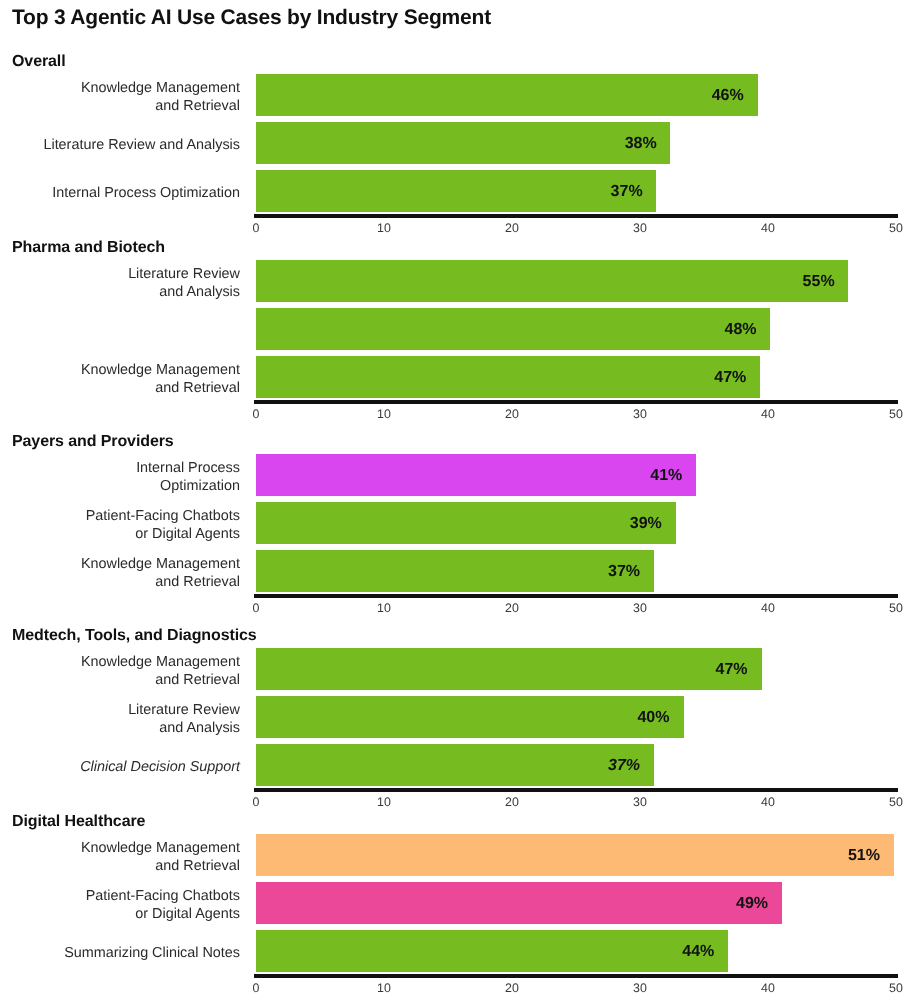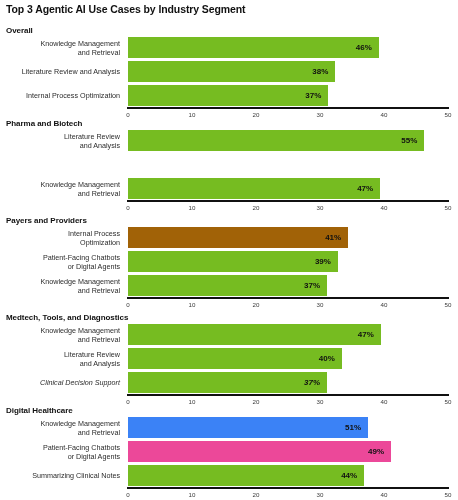--- a/index.html
+++ b/index.html
@@ -186,20 +186,25 @@
           <div class="bar-row" style="top: 0px;">
             <div class="cat-label">Literature Review
 and Analysis</div>
             <div class="bar-track">
               <div class="bar" style="width: 296.32px; background: rgb(118, 188, 33);">
                 <span class="bar-value">55%</span>
               </div>
             </div>
           </div>
           <div class="bar-row" style="top: 24px;">
+            <div class="bar-track">
+              <div class="bar" style="width: 257.28px; background: rgb(118, 188, 33);">
+                <span class="bar-value">48%</span>
+              </div>
+            </div>
           </div>
           <div class="bar-row" style="top: 48px;">
             <div class="cat-label">Knowledge Management
 and Retrieval</div>
             <div class="bar-track">
               <div class="bar" style="width: 252.16px; background: rgb(118, 188, 33);">
                 <span class="bar-value">47%</span>
               </div>
             </div>
           </div>
@@ -214,21 +219,21 @@
           </div>
         </div>
       </div>
       <div class="panel" style="top: 216px;">
         <div class="panel-title">Payers and Providers</div>
         <div class="plot">
           <div class="bar-row" style="top: 0px;">
             <div class="cat-label">Internal Process
 Optimization</div>
             <div class="bar-track">
-              <div class="bar" style="width: 220.16px; background: #a16207;">
+              <div class="bar" style="width: 220.16px; background: #d946ef;">
                 <span class="bar-value">41%</span>
               </div>
             </div>
           </div>
           <div class="bar-row" style="top: 24px;">
             <div class="cat-label">Patient-Facing Chatbots
 or Digital Agents</div>
             <div class="bar-track">
               <div class="bar" style="width: 209.92px; background: rgb(118, 188, 33);">
                 <span class="bar-value">39%</span>
@@ -295,21 +300,21 @@
           </div>
         </div>
       </div>
       <div class="panel" style="top: 406px;">
         <div class="panel-title">Digital Healthcare</div>
         <div class="plot">
           <div class="bar-row" style="top: 0px;">
             <div class="cat-label">Knowledge Management
 and Retrieval</div>
             <div class="bar-track">
-              <div class="bar" style="width: 240px; background: #3b82f6;">
+              <div class="bar" style="width: 319px; background: #fdba74;">
                 <span class="bar-value">51%</span>
               </div>
             </div>
           </div>
           <div class="bar-row" style="top: 24px;">
             <div class="cat-label">Patient-Facing Chatbots
 or Digital Agents</div>
             <div class="bar-track">
               <div class="bar" style="width: 263.04px; background: #ec4899;">
                 <span class="bar-value">49%</span>

